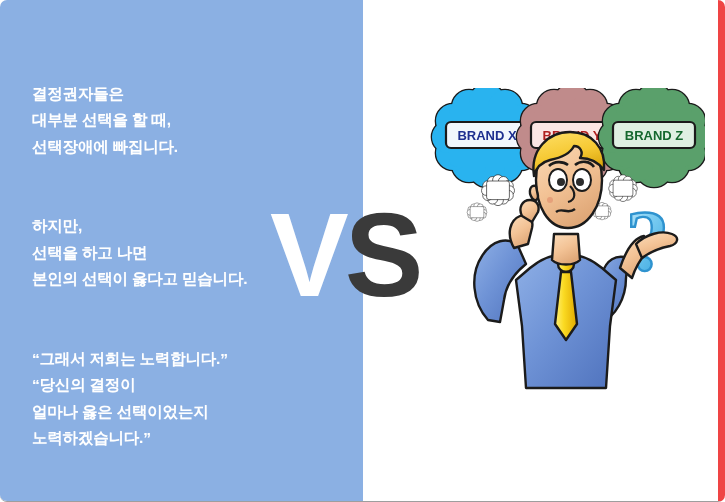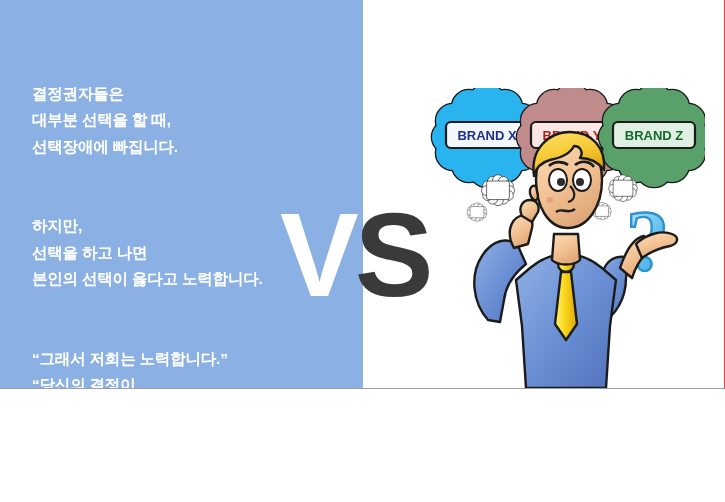--- a/index.html
+++ b/index.html
@@ -3,26 +3,27 @@
 <meta charset="utf-8">
 <title>VS Slide</title>
 <style>
   html,body{margin:0;padding:0;background:#fff;}
   body{
     font-family:"Liberation Sans","DejaVu Sans",sans-serif;
     -webkit-font-smoothing:antialiased;
   }
   #slide{
     position:relative;
-    width:725px;height:389px;
+    width:725px;height:502px;
     overflow:hidden;
     background:#ffffff;
     box-sizing:border-box;
-    border-right:1px solid #ef4444;
+    border-right:7px solid #ef4444;
     border-bottom:1px solid #9e9e9e;
+    border-radius:7px;
   }
   
   .left-panel{
     position:absolute;left:0;top:0;
     width:363px;height:502px;
     background:#8bb0e3;
   }
   .right-panel{
     position:absolute;left:363px;top:0;
     width:362px;height:502px;
@@ -39,21 +40,21 @@
     line-height:26.5px;
     letter-spacing:-0.2px;
     white-space:pre-line;
     text-shadow:0 0 1px rgba(255,255,255,.25);
   }
   .copy .para{margin:0 0 26.5px 0;}
   .copy .para:last-child{margin-bottom:0;}
   
   .vs{
     position:absolute;
-    top:196px;left:280px;
+    top:196px;left:270px;
     font-size:118px;
     font-weight:bold;
     line-height:118px;
     letter-spacing:-4px;
     font-family:"Liberation Sans","DejaVu Sans",sans-serif;
     user-select:none;
   }
   .vs .v{color:#ffffff;}
   .vs .s{color:#3a3a3a;}
   
@@ -71,21 +72,21 @@
 
   <div class="left-panel"></div>
   <div class="right-panel"></div>
 
   <div class="copy">
     <p class="para">결정권자들은
 대부분 선택을 할 때,
 선택장애에 빠집니다.</p>
     <p class="para">하지만,
 선택을 하고 나면
-본인의 선택이 옳다고 노력합니다.</p>
+본인의 선택이 옳다고 믿습니다.</p>
     <p class="para">“그래서 저희는 노력합니다.”
 “당신의 결정이
 얼마나 옳은 선택이었는지
 노력하겠습니다.”</p>
   </div>
 
   <div class="vs"><span class="v">V</span><span class="s">S</span></div>
 
   <div class="illus">
     <svg viewBox="0 0 275 320" xmlns="http://www.w3.org/2000/svg">

